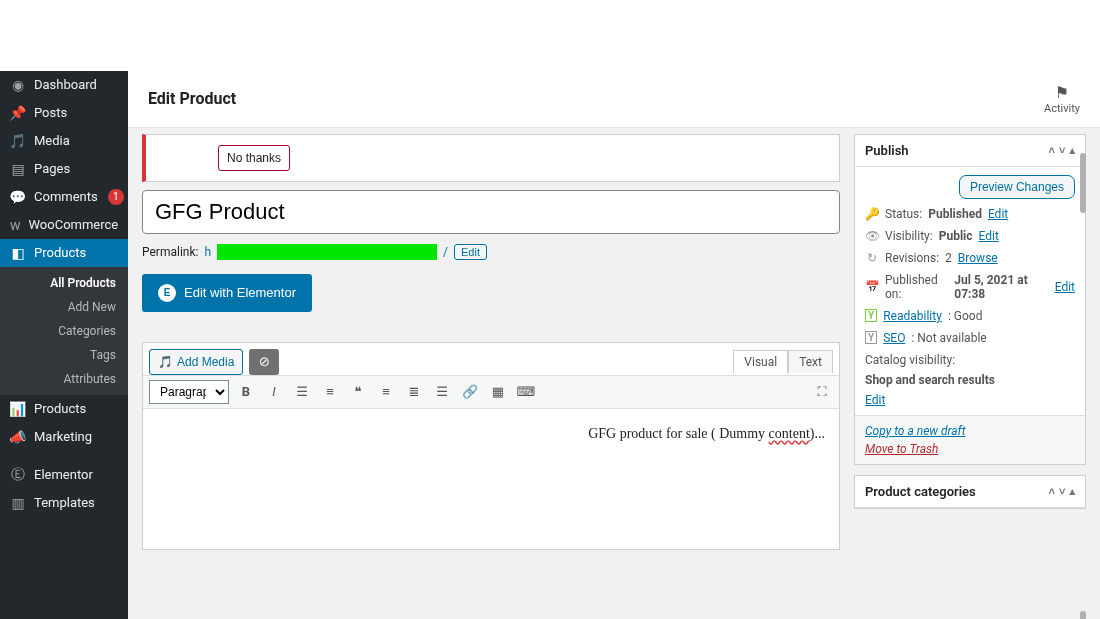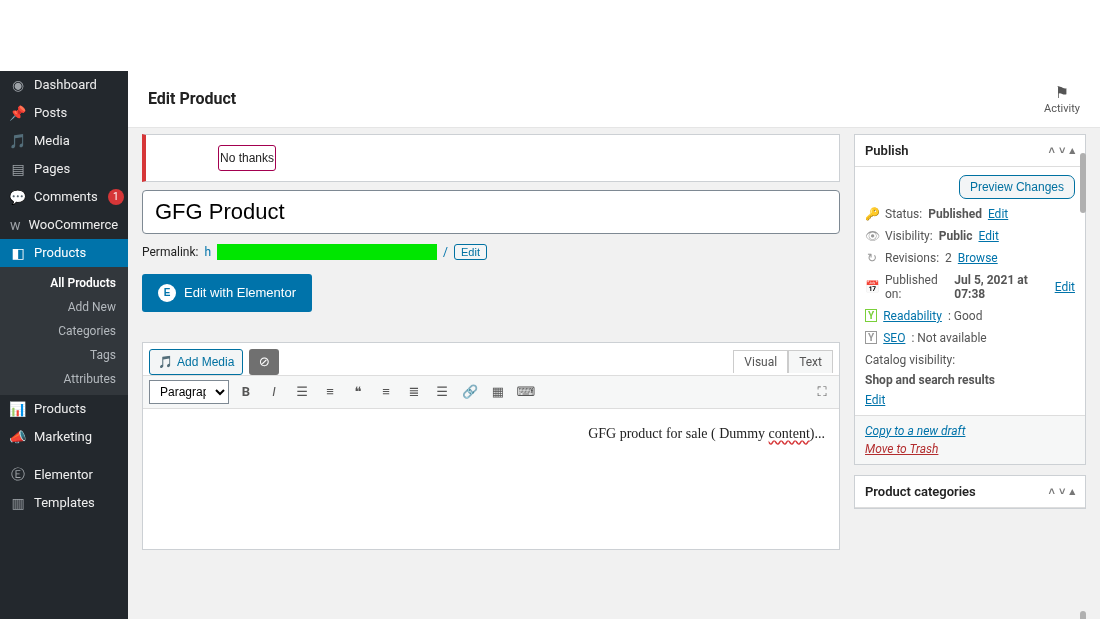--- a/index.html
+++ b/index.html
@@ -20,21 +20,21 @@
 .main { flex: 1; background: #f1f1f1; display: flex; flex-direction: column; overflow: hidden; }
 .topbar { background: #fff; padding: 12px 20px; display: flex; justify-content: space-between; align-items: center; border-bottom: 1px solid #e5e5e5; }
 .page-title { font-size: 16px; font-weight: 700; }
 .activity { text-align: center; color: #555; font-size: 11px; }
 .activity .flag { font-size: 16px; display: block; }
 .content { padding: 6px 14px; display: flex; gap: 14px; overflow-y: auto; flex: 1; }
 .col-left { flex: 1; display: flex; flex-direction: column; gap: 8px; }
 .col-right { width: 232px; display: flex; flex-direction: column; gap: 10px; }
 .notice { background: #fff; border: 1px solid #ccd0d4; border-left: 4px solid #d63638; padding: 10px 12px; display: flex; align-items: center; gap: 10px;}
 .btn-pink { background: #a3004f; color: #fff; border: none; padding: 6px 12px; border-radius: 3px; font-size: 12px; font-weight: 600; cursor: pointer; }
-.btn-outline { background: #fff; border: 1px solid #a3004f; color: #222; padding: 5px 1px; border-radius: 3px; font-size: 12px; cursor: pointer; }
+.btn-outline { background: #fff; border: 1px solid #a3004f; color: #222; padding: 5px 8px; border-radius: 3px; font-size: 12px; cursor: pointer; }
 .title-input { width: 100%; font-size: 22px; padding: 8px 12px; border: 1px solid #7e8993; border-radius: 4px; background: #fff; }
 .perma { display: flex; align-items: center; gap: 6px; font-size: 12px; padding: 2px 0 6px; flex-wrap: wrap; }
 .perma .url-mask { background: #00e600; color: #00e600; display: inline-block; height: 16px; width: 220px; }
 .perma .small-btn { border: 1px solid #0071a1; background: #f3f5f6; color: #0071a1; font-size: 11px; padding: 1px 6px; border-radius: 3px; cursor: pointer; }
 .btn-elementor { background: #0073aa; color: #fff; border: none; padding: 10px 16px; border-radius: 3px; font-size: 13px; display: inline-flex; align-items: center; gap: 8px; cursor: pointer; width: fit-content; }
 .elem-icon { width: 18px; height: 18px; background: #fff; border-radius: 50%; display: inline-flex; align-items: center; justify-content: center; color: #0073aa; font-size: 10px; font-weight: bold; }
 .editor-box { background: #fff; border: 1px solid #ccd0d4; }
 .editor-header { display: flex; justify-content: space-between; align-items: center; padding: 6px 6px 0; }
 .left-tools { display: flex; gap: 6px; }
 .add-media { border: 1px solid #0071a1; color: #0071a1; background: #f3f5f6; padding: 3px 8px; border-radius: 3px; font-size: 12px; display: inline-flex; align-items: center; gap: 4px; cursor: pointer; }

